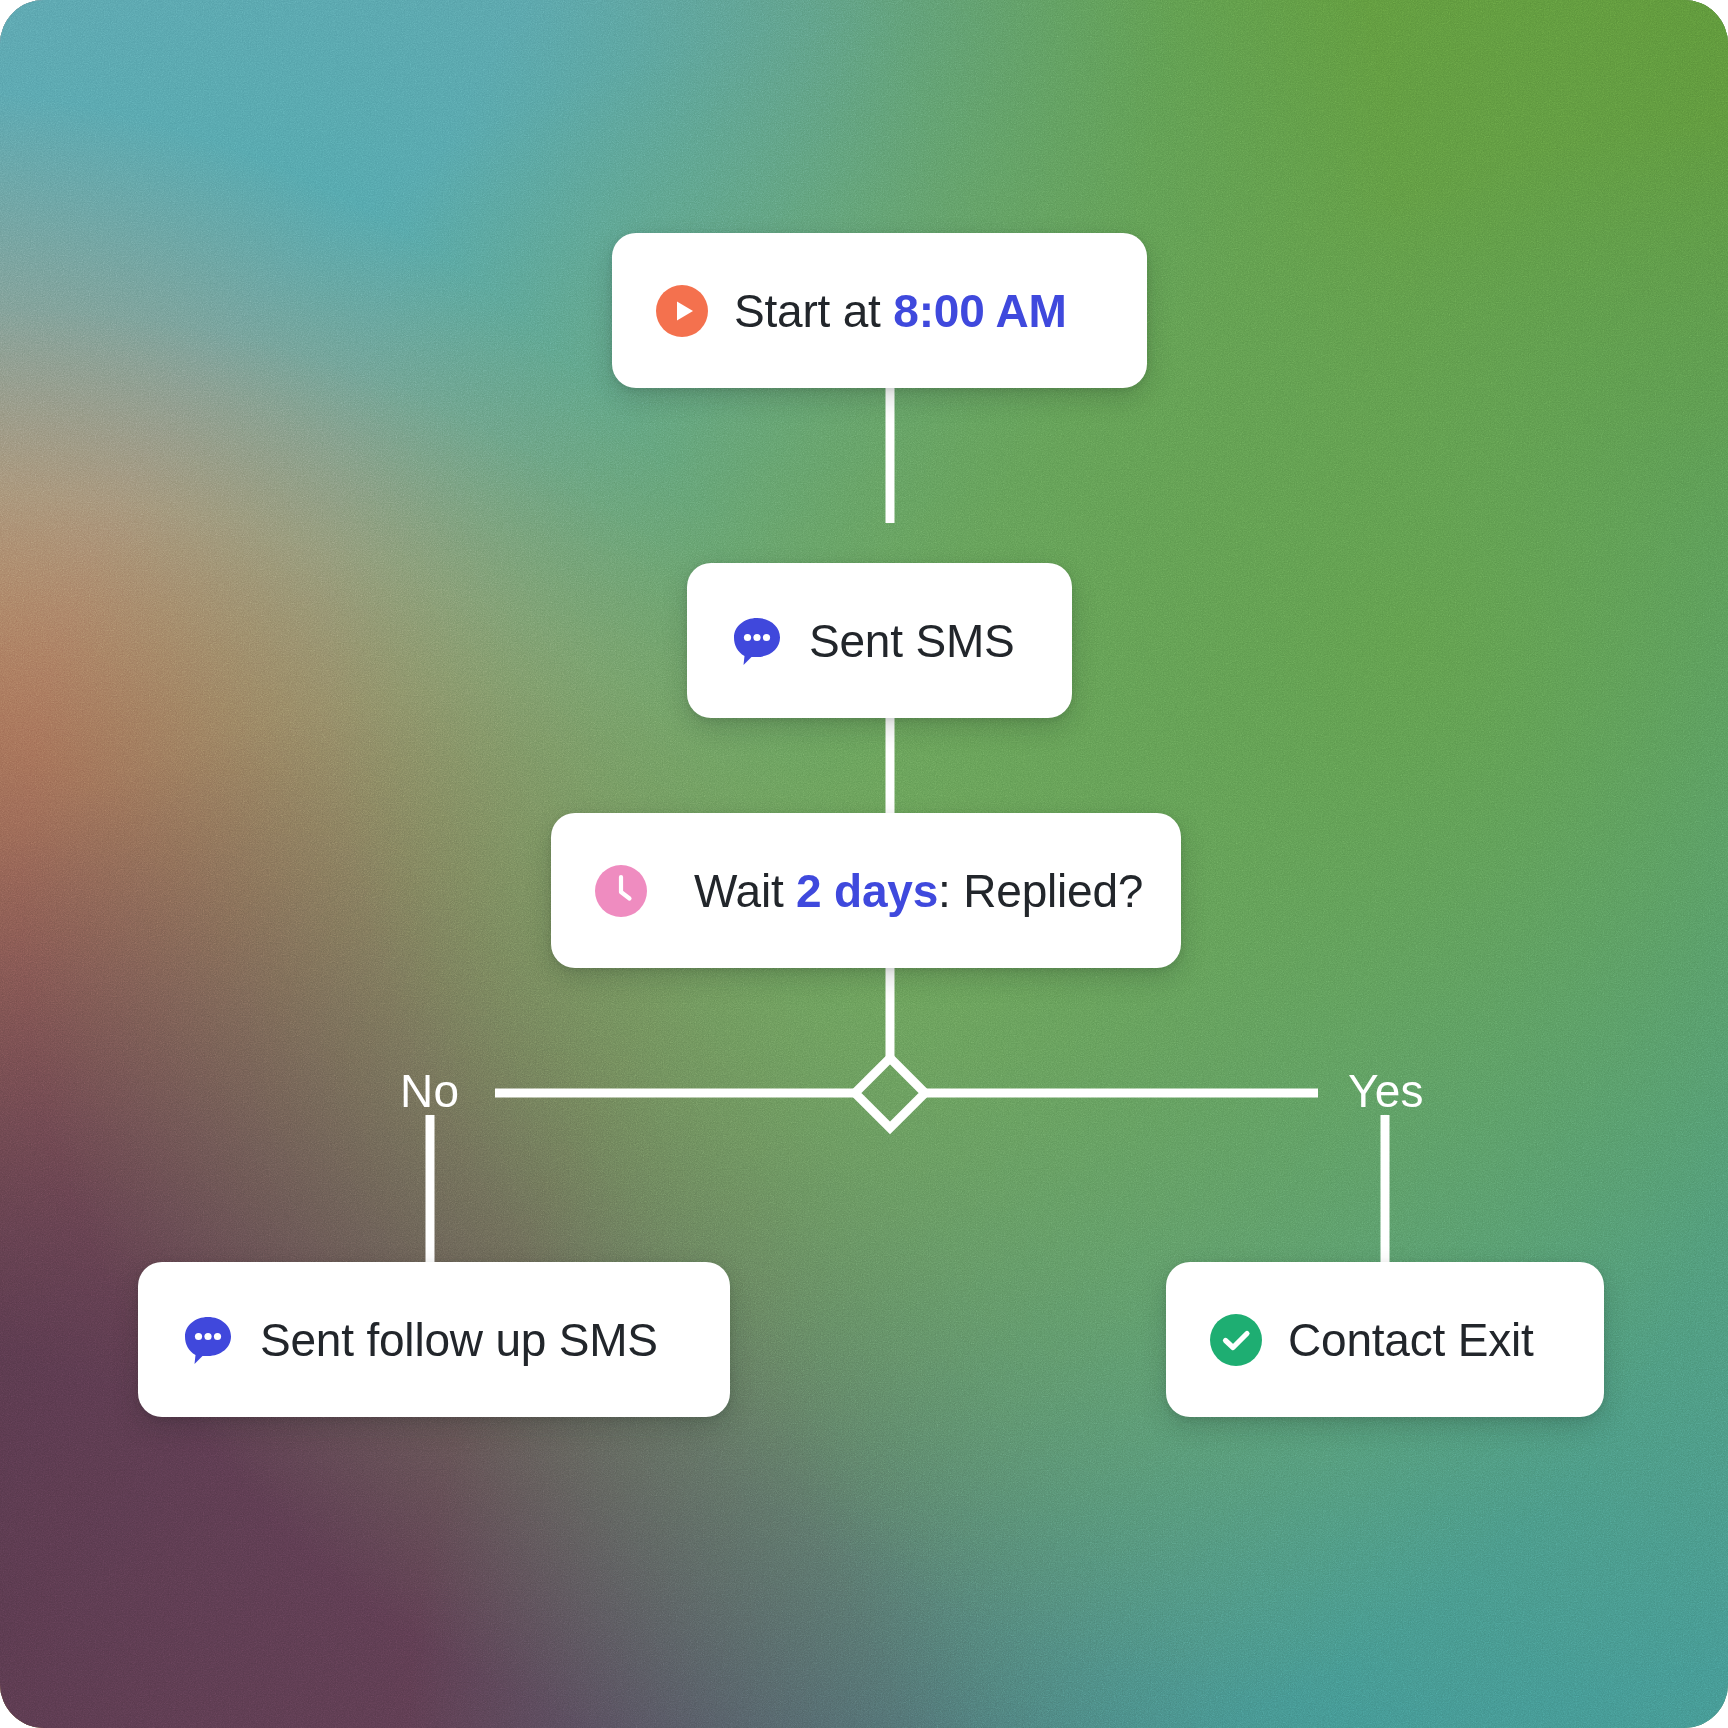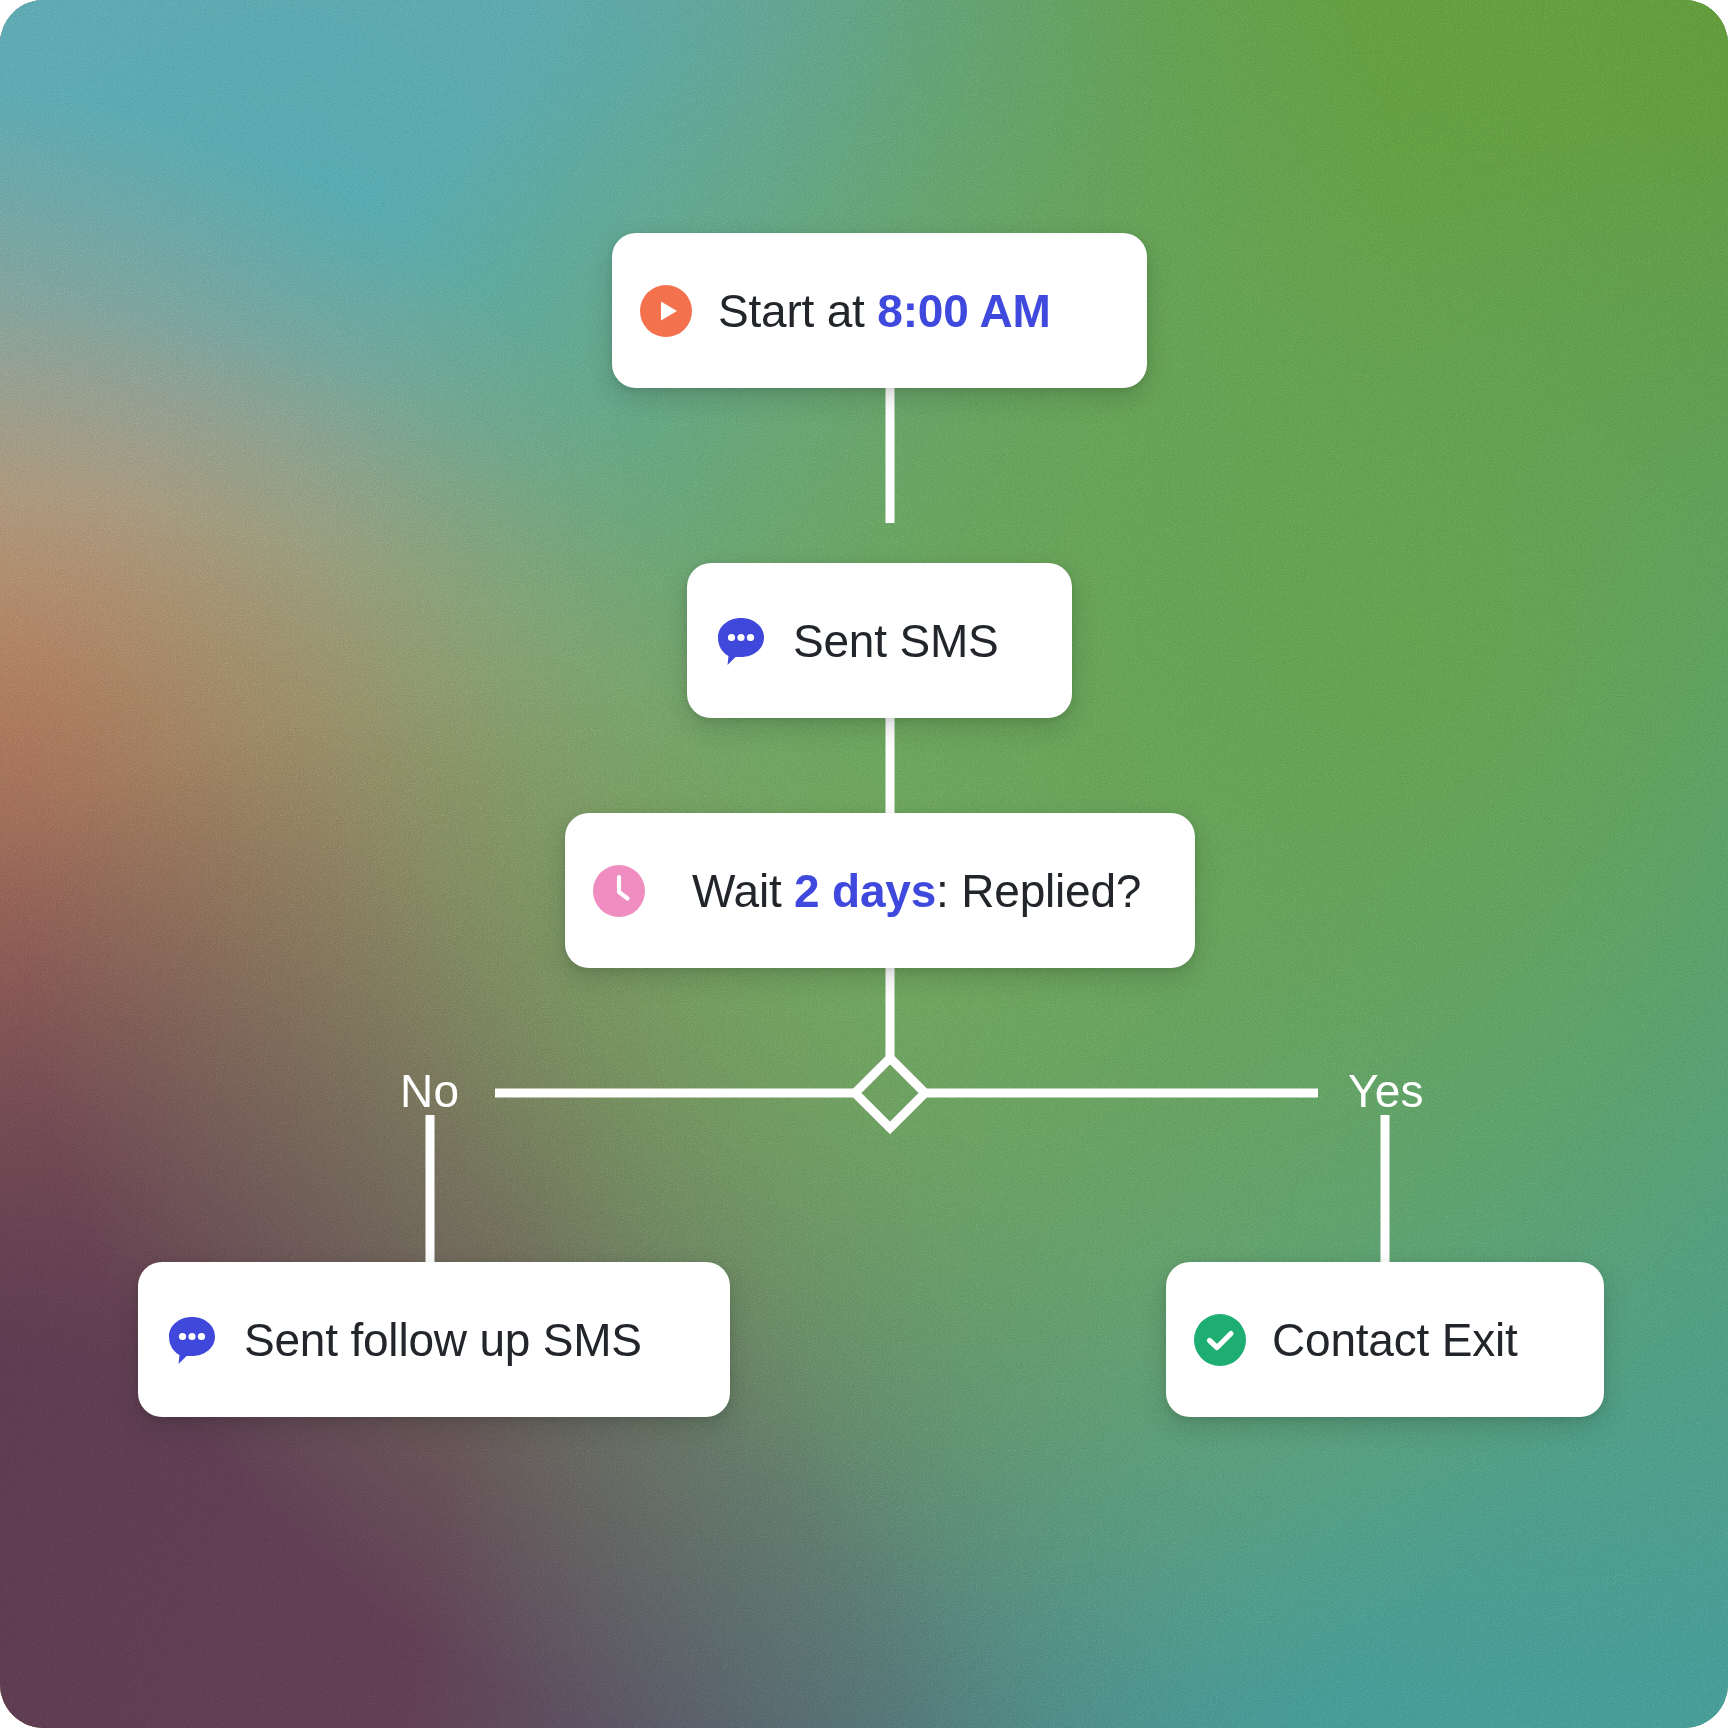--- a/index.html
+++ b/index.html
@@ -79,39 +79,39 @@
   
   .node {
     position: absolute;
     display: flex;
     align-items: center;
     gap: 26px;
     background: #ffffff;
     border-radius: 24px;
     box-shadow: 0 10px 26px rgba(20, 30, 25, 0.17),
                 0 2px 6px rgba(20, 30, 25, 0.10);
-    padding: 0 28px;
+    padding: 0 44px;
     box-sizing: border-box;
     white-space: nowrap;
   }
   .node .label {
     font-size: 46px;
     font-weight: 400;
     color: #22262b;
     line-height: 1;
     letter-spacing: -0.2px;
   }
   .node .label .hl {
     color: #3f49dd;
     font-weight: 700;
   }
 
   #node-start       { left: 612px;  top: 233px;  width: 535px;  height: 155px; }
   #node-sent-sms    { left: 687px;  top: 523px;  width: 385px;  height: 155px; margin-top: 40px; }
-  #node-wait        { left: 565px;  top: 813px;  width: 630px;  height: 155px; gap: 47px; }
+  #node-wait        { left: 551px;  top: 813px;  width: 630px;  height: 155px; gap: 47px; }
   #node-followup    { left: 138px;  top: 1262px; width: 592px;  height: 155px; text-align: right; }
   #node-exit        { left: 1166px; top: 1262px; width: 438px;  height: 155px; }
 
   .icon {
     flex: 0 0 auto;
     width: 52px;
     height: 52px;
     position: relative;
     display: block;
   }

